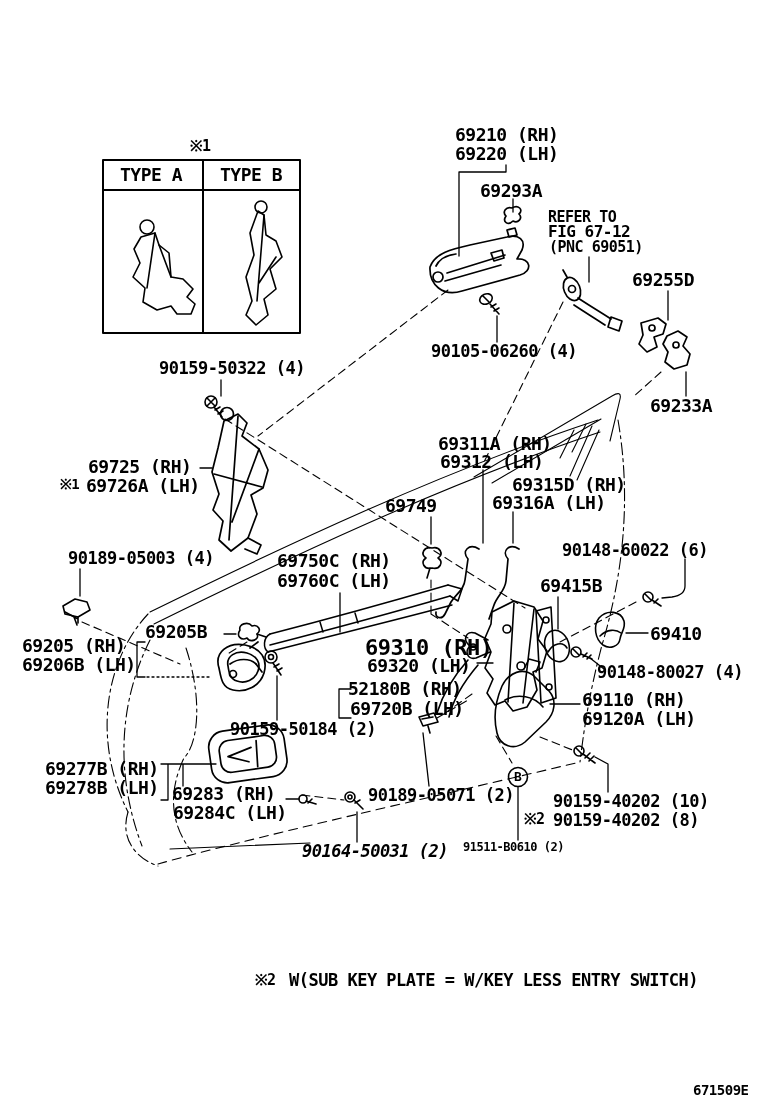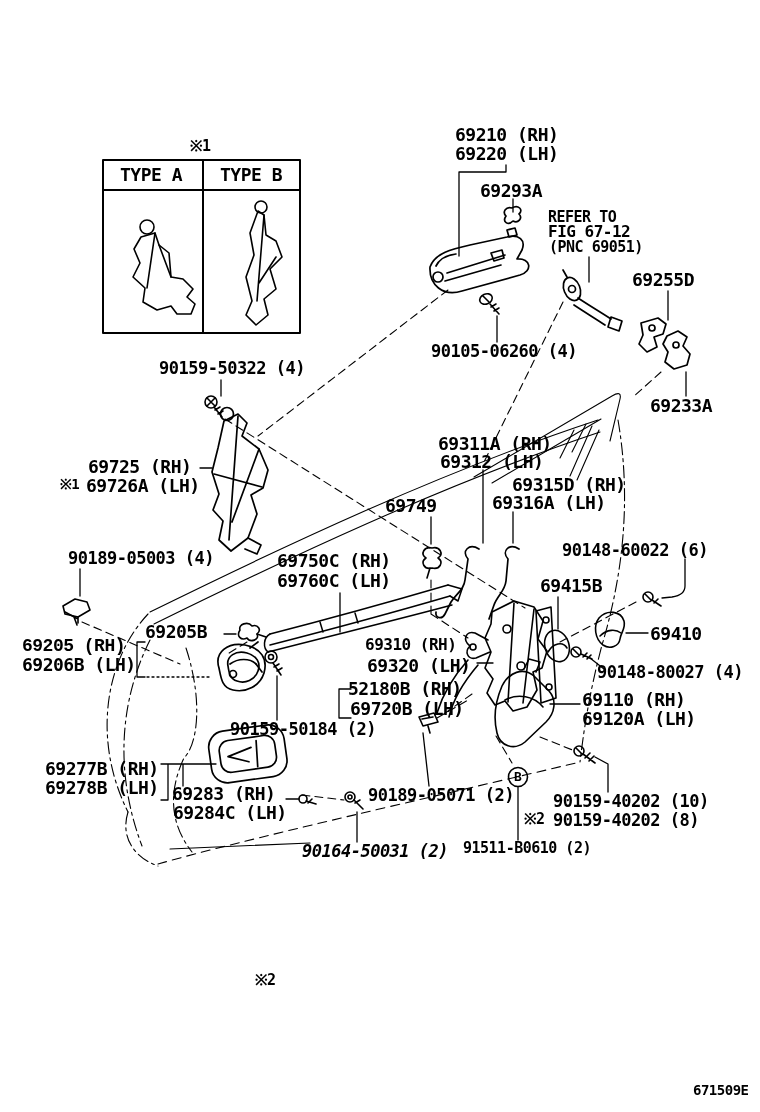--- a/index.html
+++ b/index.html
@@ -246,20 +246,21 @@
 
     <g stroke-width="1.6">
       <circle cx="518" cy="777" r="9.5"></circle>
     </g>
   </svg>
 
   <div class="stx fs15" style="left:190px;top:139px">※1</div>
   <div class="stx fs18" style="left:120px;top:166px">TYPE A</div>
   <div class="stx fs18" style="left:220px;top:166px">TYPE B</div>
   <div class="stx fs15" style="left:255px;top:973px">※2</div>
+  <div class="stx fs17" style="left:289px;top:972px">W(SUB KEY PLATE = W/KEY LESS ENTRY SWITCH)</div>
   <div class="stx fs14" style="left:693px;top:1083px">671509E</div>
 
 <div class="co" style="left: 455px; top: 126px; font-size: 18px;">69210 (RH)</div>
     <div class="co" style="left: 455px; top: 145px; font-size: 18px;">69220 (LH)</div>
     <div class="co" style="left: 480px; top: 182px; font-size: 18px;">69293A</div>
     <div class="co" style="left: 548px; top: 210px; font-size: 15px;">REFER TO</div>
     <div class="co" style="left: 548px; top: 224px; font-size: 16px;">FIG 67-12</div>
     <div class="co" style="left: 549px; top: 240px; font-size: 15px;">(PNC 69051)</div>
     <div class="co" style="left: 632px; top: 271px; font-size: 18px;">69255D</div>
     <div class="co" style="left: 431px; top: 343px; font-size: 17px;">90105-06260 (4)</div>
@@ -272,35 +273,35 @@
     <div class="co" style="left: 88px; top: 458px; font-size: 18px;">69725 (RH)</div>
     <div class="co" style="left: 60px; top: 477px; font-size: 14px;">※1</div>
     <div class="co" style="left: 86px; top: 477px; font-size: 18px;">69726A (LH)</div>
     <div class="co" style="left: 385px; top: 497px; font-size: 18px;">69749</div>
     <div class="co" style="left: 562px; top: 542px; font-size: 17px;">90148-60022 (6)</div>
     <div class="co" style="left: 68px; top: 550px; font-size: 17px;">90189-05003 (4)</div>
     <div class="co" style="left: 277px; top: 552px; font-size: 18px;">69750C (RH)</div>
     <div class="co" style="left: 277px; top: 572px; font-size: 18px;">69760C (LH)</div>
     <div class="co" style="left: 540px; top: 577px; font-size: 18px;">69415B</div>
     <div class="co" style="left: 145px; top: 623px; font-size: 18px;">69205B</div>
-    <div class="co" style="left: 22px; top: 637px; font-size: 18px; font-family: Liberation Mono, monospace;">69205 (RH)</div>
+    <div class="co" style="left: 22px; top: 637px; font-size: 18px;">69205 (RH)</div>
     <div class="co" style="left: 22px; top: 656px; font-size: 18px;">69206B (LH)</div>
-    <div class="co" style="left: 365px; top: 637px; font-size: 16px;">69310 (RH)</div>
+    <div class="co" style="left: 365px; top: 637px; font-size: 22px;">69310 (RH)</div>
     <div class="co" style="left: 367px; top: 657px; font-size: 18px;">69320 (LH)</div>
     <div class="co" style="left: 650px; top: 625px; font-size: 18px;">69410</div>
     <div class="co" style="left: 597px; top: 664px; font-size: 17px;">90148-80027 (4)</div>
     <div class="co" style="left: 348px; top: 680px; font-size: 18px;">52180B (RH)</div>
     <div class="co" style="left: 350px; top: 700px; font-size: 18px;">69720B (LH)</div>
     <div class="co" style="left: 582px; top: 691px; font-size: 18px;">69110 (RH)</div>
     <div class="co" style="left: 582px; top: 710px; font-size: 18px;">69120A (LH)</div>
     <div class="co" style="left: 230px; top: 721px; font-size: 17px;">90159-50184 (2)</div>
     <div class="co" style="left: 45px; top: 760px; font-size: 18px;">69277B (RH)</div>
     <div class="co" style="left: 45px; top: 779px; font-size: 18px;">69278B (LH)</div>
     <div class="co" style="left: 172px; top: 785px; font-size: 18px;">69283 (RH)</div>
     <div class="co" style="left: 173px; top: 804px; font-size: 18px;">69284C (LH)</div>
     <div class="co" style="left: 368px; top: 787px; font-size: 17px;">90189-05071 (2)</div>
     <div class="co" style="left: 553px; top: 793px; font-size: 17px;">90159-40202 (10)</div>
     <div class="co" style="left: 524px; top: 812px; font-size: 15px;">※2</div>
     <div class="co" style="left: 553px; top: 812px; font-size: 17px;">90159-40202 (8)</div>
     <div class="co" style="left: 302px; top: 843px; font-size: 17px; font-style: italic;">90164-50031 (2)</div>
-    <div class="co" style="left: 463px; top: 841px; font-size: 15px;">91511-B0610 (2)</div>
+    <div class="co" style="left: 463px; top: 841px; font-size: 12px;">91511-B0610 (2)</div>
     <div class="co" style="left: 514px; top: 770px; font-size: 13px;">B</div>
   </div>
 
 </body></html>

